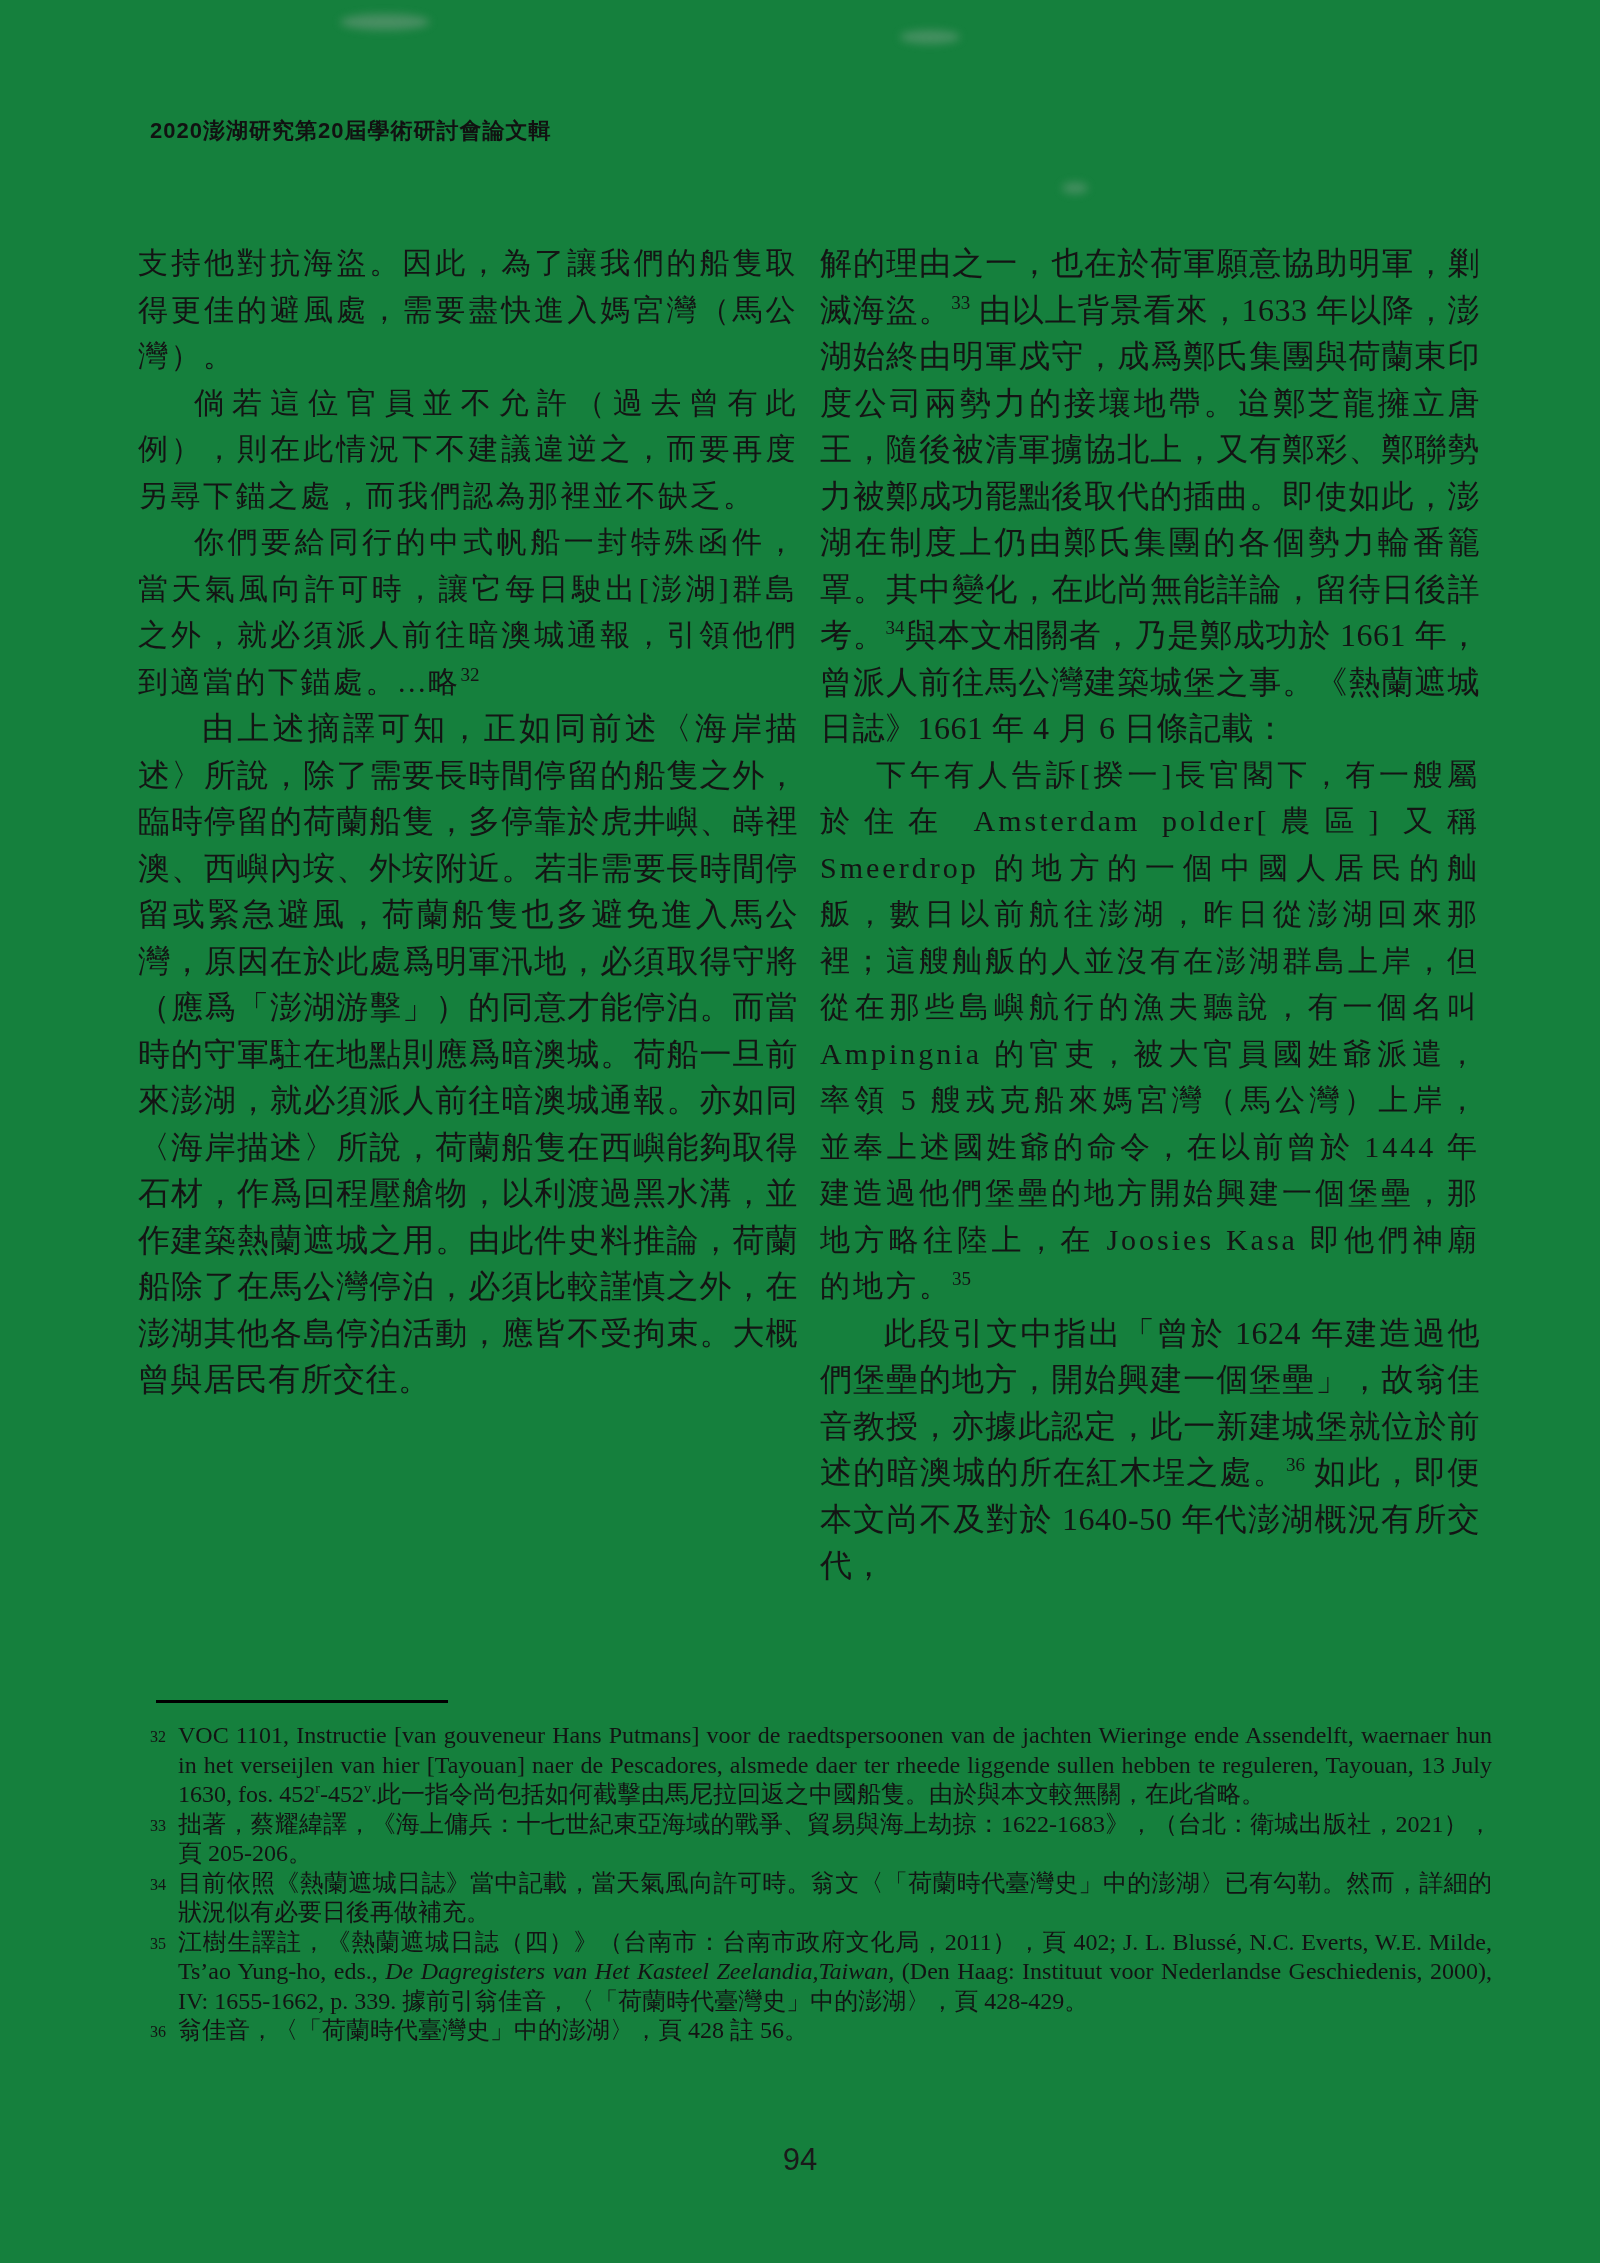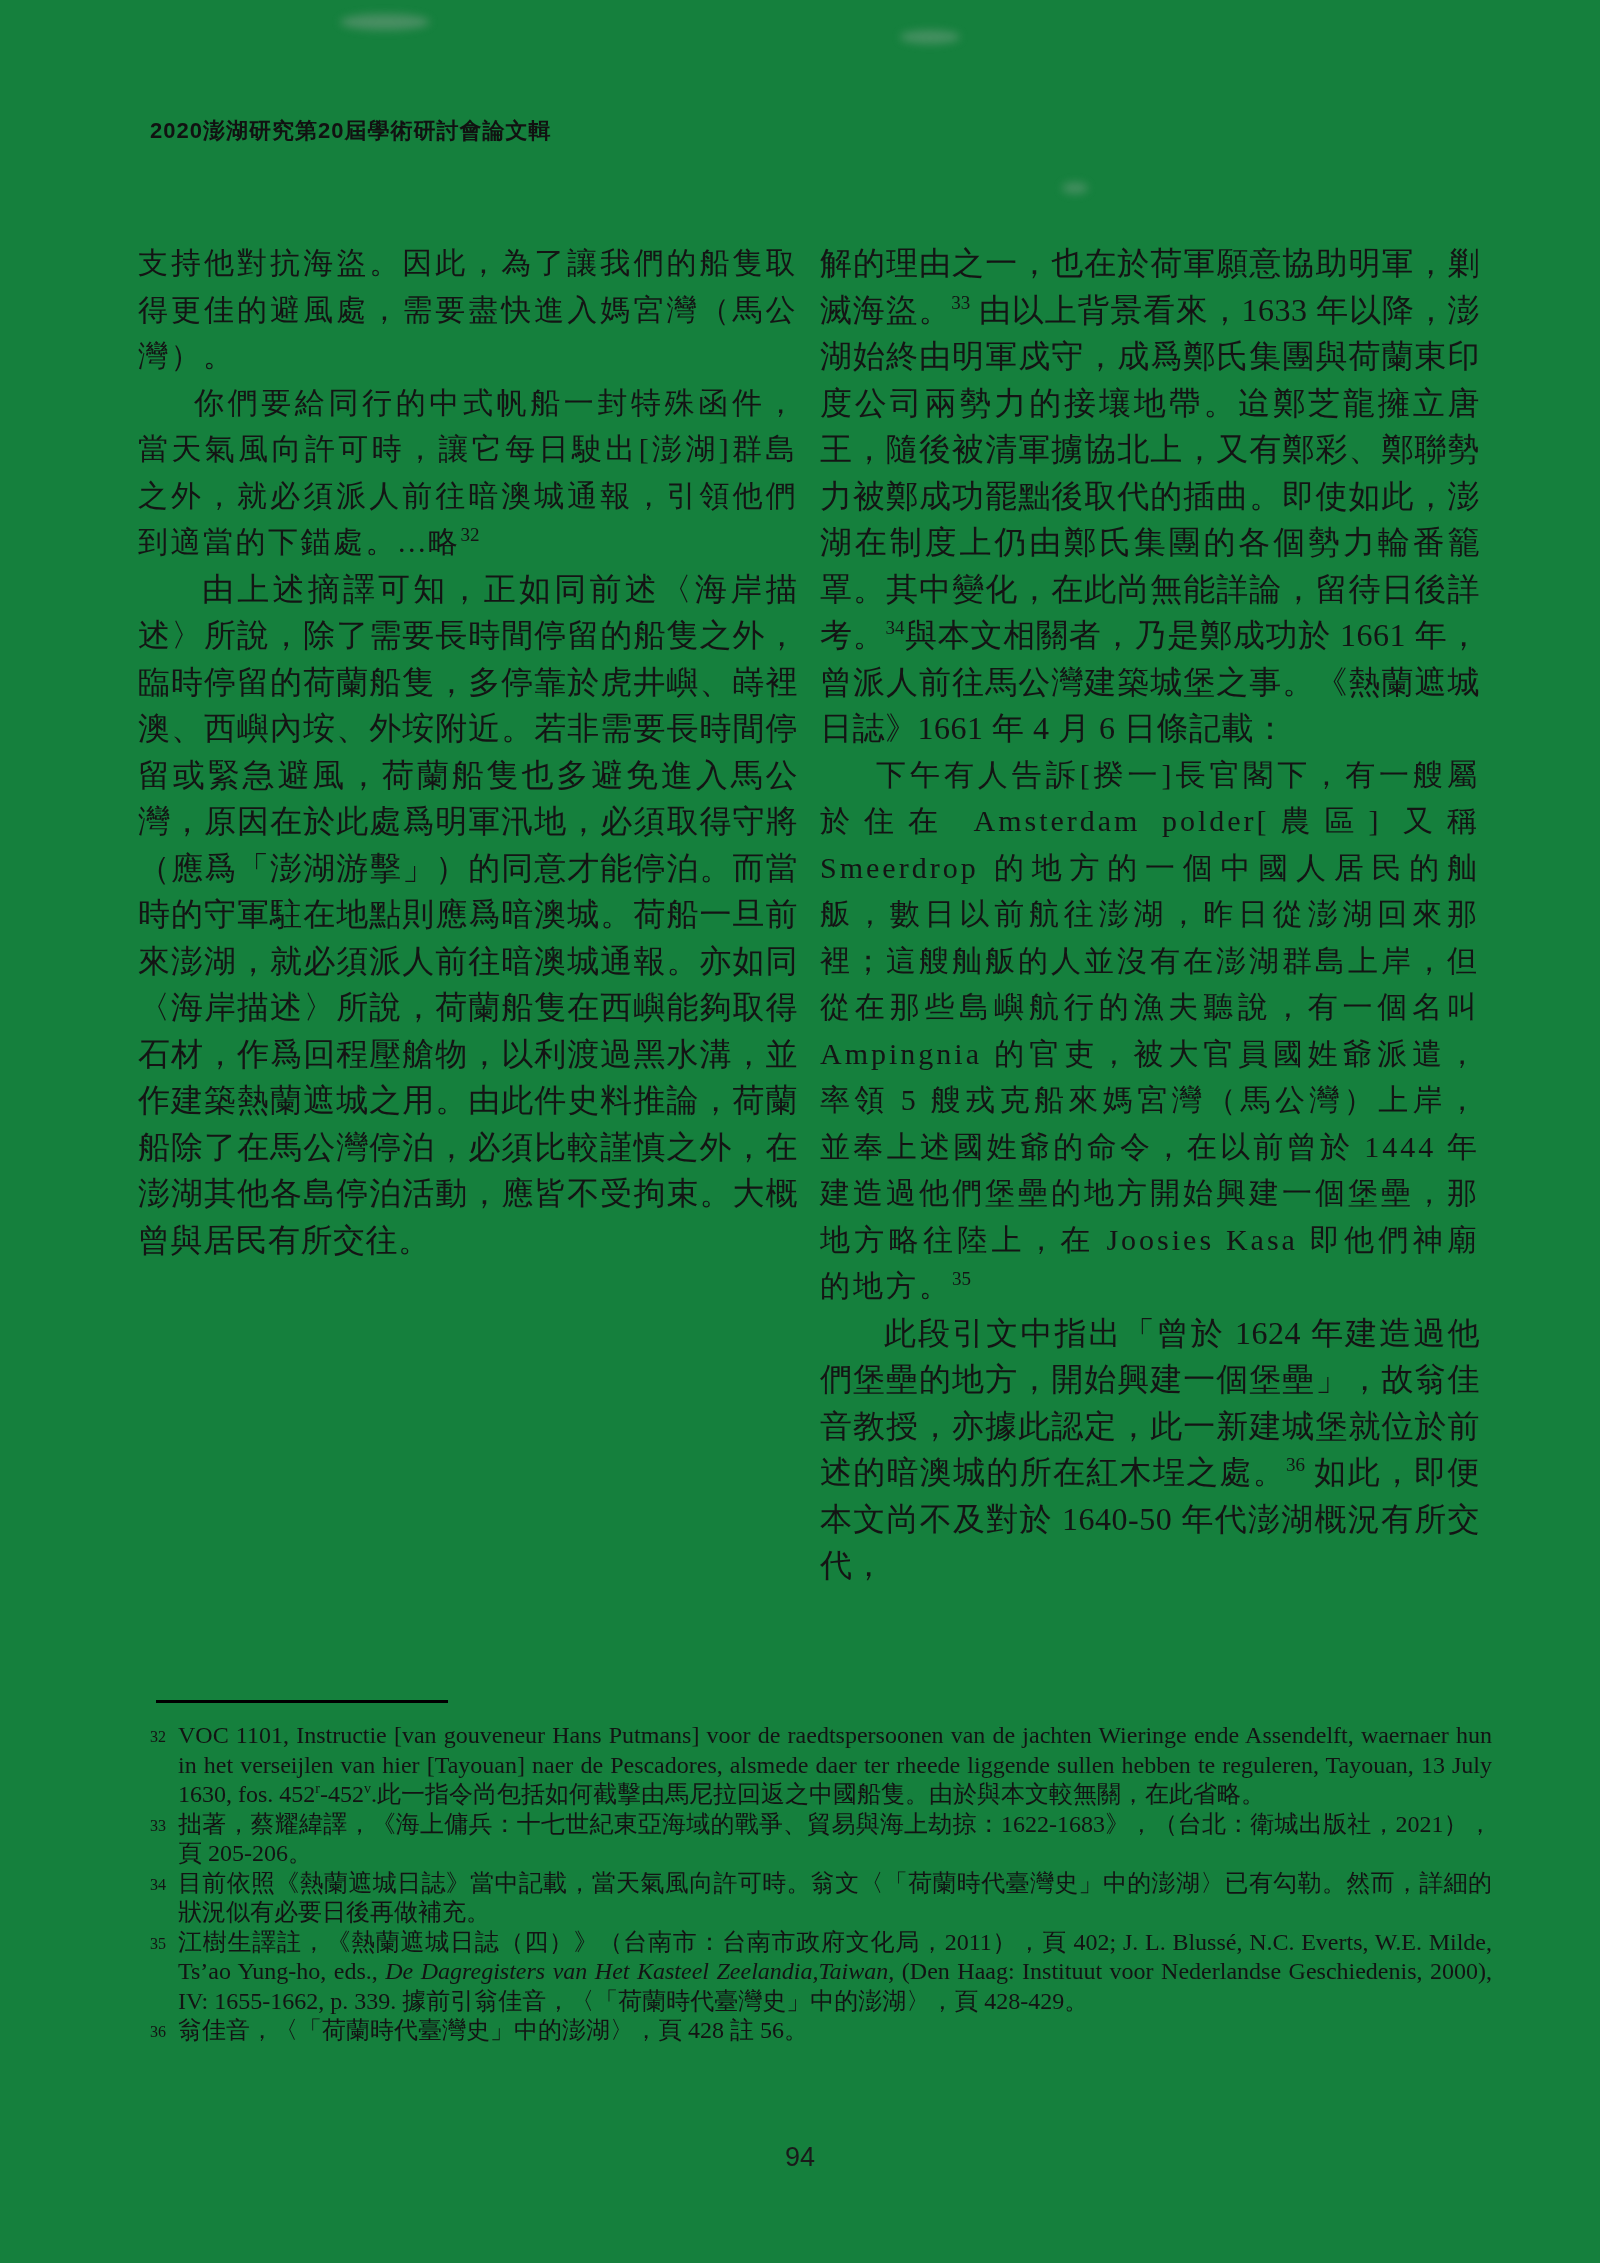--- a/index.html
+++ b/index.html
@@ -51,21 +51,21 @@
   }
   .fn { position:relative; padding-left:30px; text-align:justify; }
   .fn-num { position:absolute; left:2px; top:1px; font-size:16px; }
   .fn sup.fsup { font-size:14px; line-height:0; vertical-align:super; }
   .fn i { font-style:italic; }
   
   .page-number {
     position:absolute; top:2142px; left:0; width:1600px;
     text-align:center;
     font-family:"Liberation Sans","DejaVu Sans",sans-serif;
-    font-size:27px; color:#1a1a1a;
+    font-size:31px; color:#1a1a1a;
   }
   
   .smudge { position:absolute; border-radius:50%; filter:blur(4px); }
   .s1 { left:340px; top:14px;  width:90px; height:16px; background:rgba(170,170,170,.35); }
   .s2 { left:900px; top:30px;  width:60px; height:14px; background:rgba(180,180,180,.30); }
   .s3 { left:1062px; top:182px; width:26px; height:12px; background:rgba(175,175,175,.30); }
 </style>
 </head>
 <body>
 
@@ -75,20 +75,21 @@
   <span class="smudge s2"></span>
   <span class="smudge s3"></span>
 
   <div class="running-header">2020澎湖研究第20屆學術研討會論文輯</div>
 
   <div class="content">
 
     <div class="col">
       <p class="quote q-left" style="margin-top:0">支持他對抗海盜。因此，為了讓我們的船隻取得更佳的避風處，需要盡快進入媽宮灣（馬公灣）。</p>
 
+      <p class="quote q-left indent">倘若這位官員並不允許（過去曾有此例），則在此情況下不建議違逆之，而要再度另尋下錨之處，而我們認為那裡並不缺乏。</p>
 
       <p class="quote q-left indent"><span>你們要給同行的中式帆船一封特殊函件，當天氣風向許可時，讓它每日駛出[澎湖]群島之外，就必須派人前往暗澳城通報，引領他們到適當的下錨處。...略</span><sup class="ref">32</sup></p>
 
       <p class="body-text indent">由上述摘譯可知，正如同前述〈海岸描述〉所說，除了需要長時間停留的船隻之外，臨時停留的荷蘭船隻，多停靠於虎井嶼、嵵裡澳、西嶼內垵、外垵附近。若非需要長時間停留或緊急避風，荷蘭船隻也多避免進入馬公灣，原因在於此處爲明軍汛地，必須取得守將（應爲「澎湖游擊」）的同意才能停泊。而當時的守軍駐在地點則應爲暗澳城。荷船一旦前來澎湖，就必須派人前往暗澳城通報。亦如同〈海岸描述〉所說，荷蘭船隻在西嶼能夠取得石材，作爲回程壓艙物，以利渡過黑水溝，並作建築熱蘭遮城之用。由此件史料推論，荷蘭船除了在馬公灣停泊，必須比較謹慎之外，在澎湖其他各島停泊活動，應皆不受拘束。大概曾與居民有所交往。</p>
 
     </div>
 
     <div class="col">
       <p class="body-text"><span>解的理由之一，也在於荷軍願意協助明軍，剿滅海盜。</span><sup class="ref">33</sup><span> 由以上背景看來，1633 年以降，澎湖始終由明軍戍守，成爲鄭氏集團與荷蘭東印度公司兩勢力的接壤地帶。迨鄭芝龍擁立唐王，隨後被清軍擄協北上，又有鄭彩、鄭聯勢力被鄭成功罷黜後取代的插曲。即使如此，澎湖在制度上仍由鄭氏集團的各個勢力輪番籠罩。其中變化，在此尚無能詳論，留待日後詳考。</span><sup class="ref">34</sup><span>與本文相關者，乃是鄭成功於 1661 年，曾派人前往馬公灣建築城堡之事。《熱蘭遮城日誌》1661 年 4 月 6 日條記載：</span></p>
 

